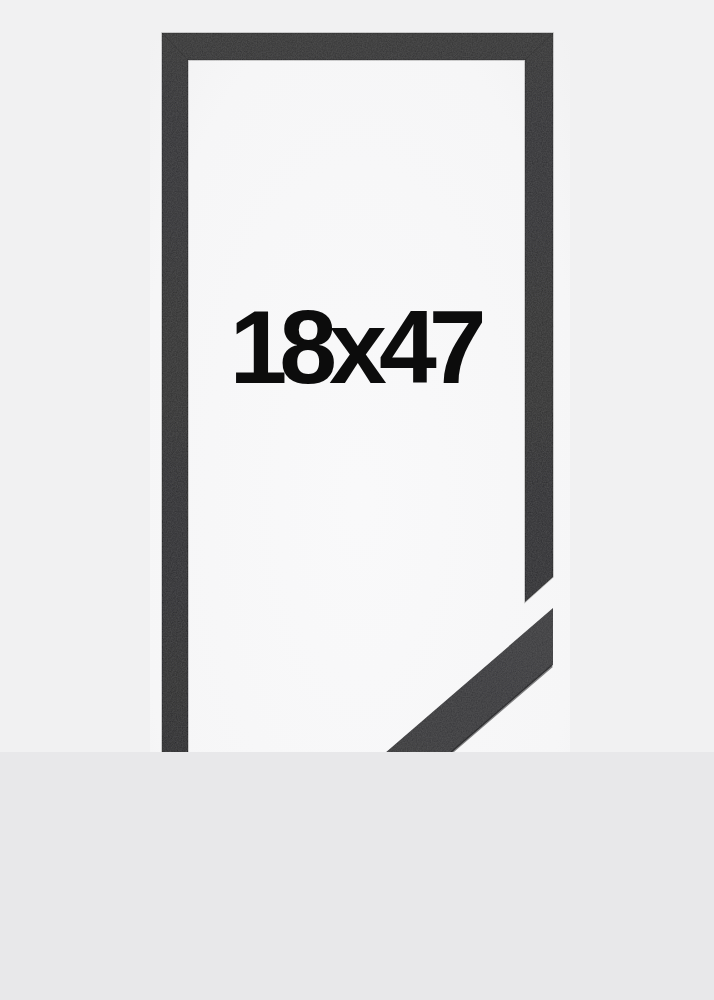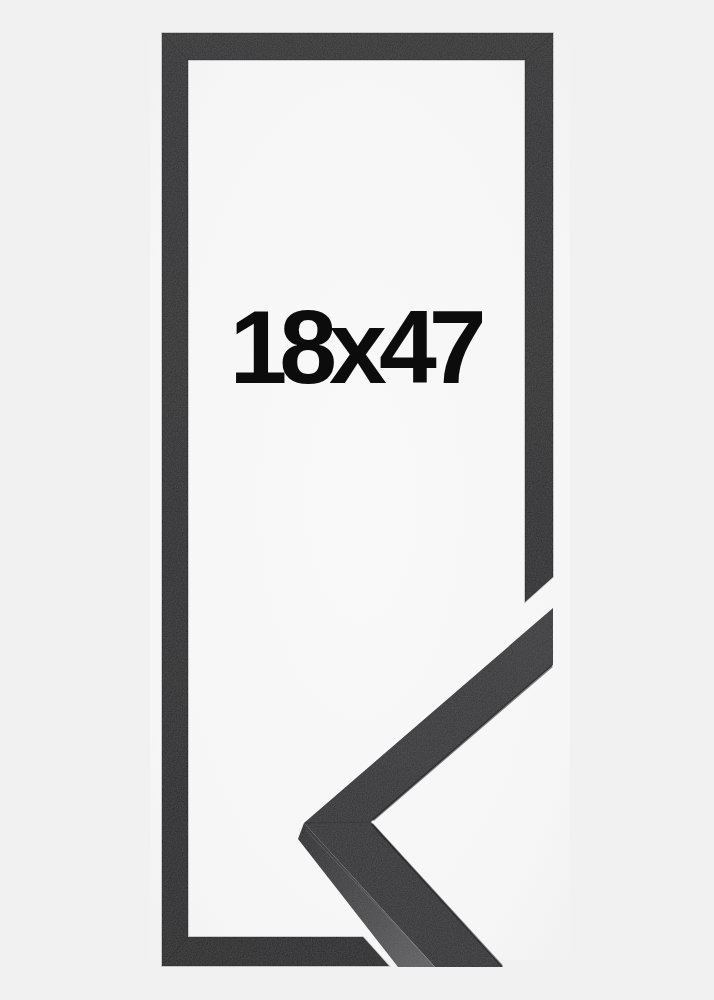--- a/index.html
+++ b/index.html
@@ -4,21 +4,21 @@
 <style>
   html, body {
     margin: 0;
     padding: 0;
     background: #e8e8ea;
     font-family: "Liberation Sans", sans-serif;
   }
   .stage {
     position: relative;
     width: 714px;
-    height: 1000px;
+    height: 752px;
     overflow: hidden;
     margin: 0 auto;
   }
   .stage svg {
     display: block;
     width: 714px;
     height: 1000px;
   }
   .size-label-text {
     font-family: "Liberation Sans", sans-serif;

